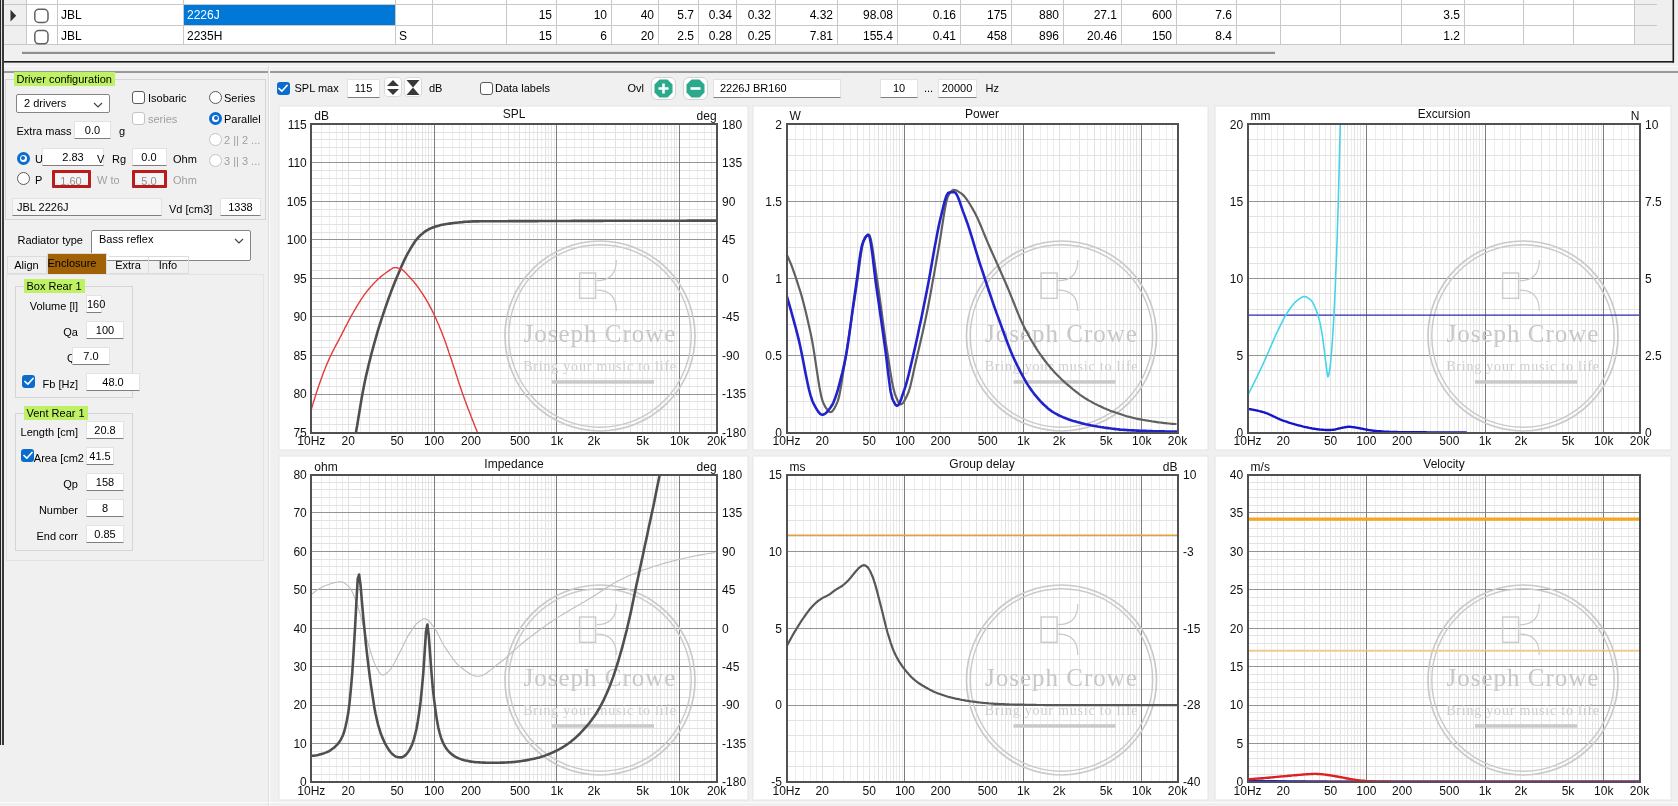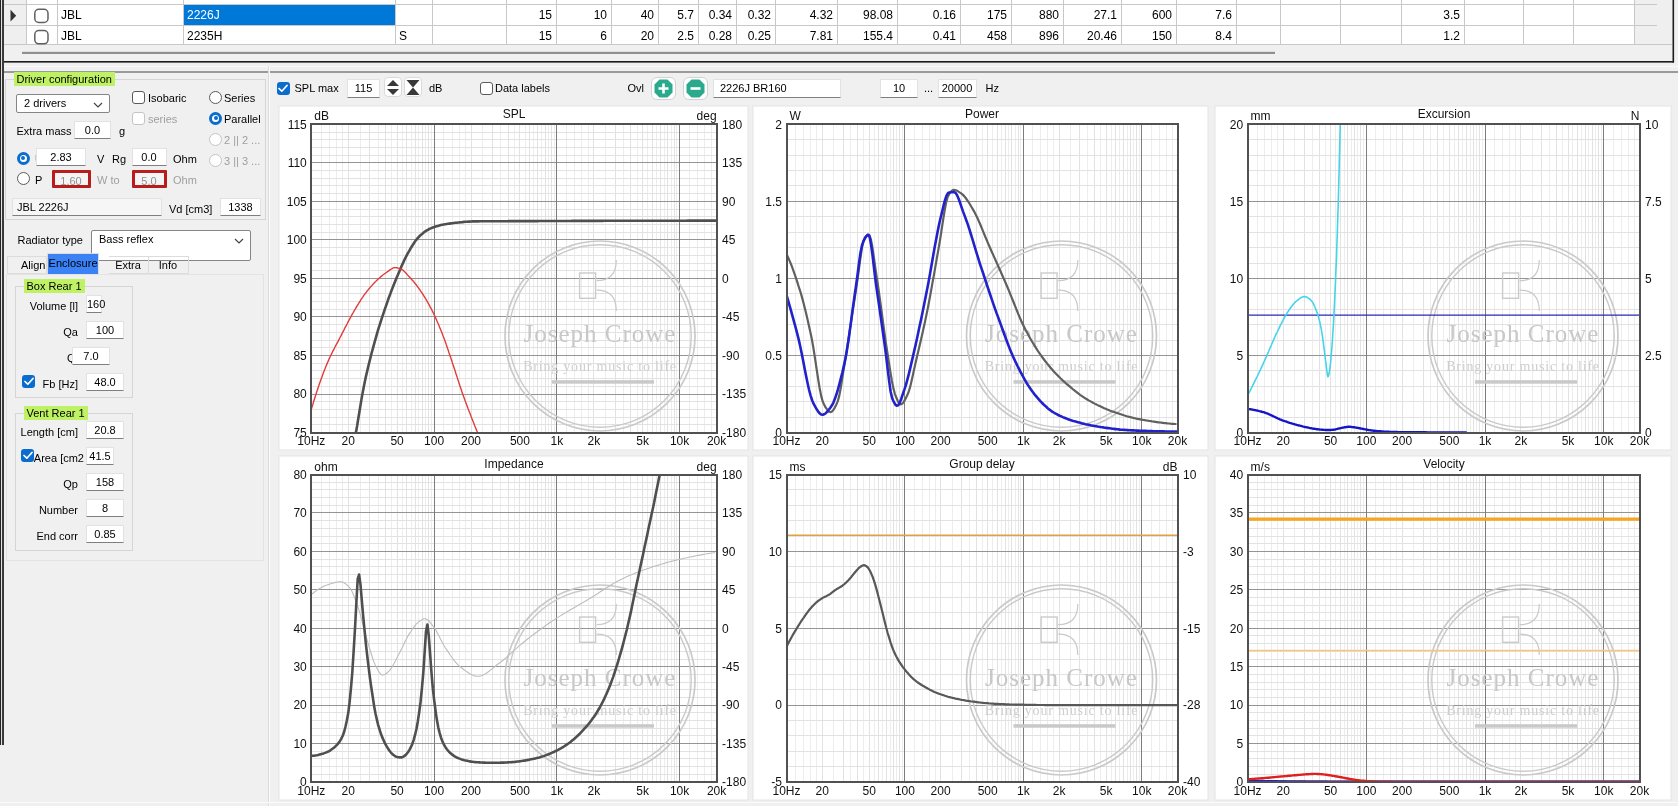--- a/index.html
+++ b/index.html
@@ -388,61 +388,61 @@
 <div class="rb rbd" style="left:209px;top:153.5px"></div>
 <div class="lab g" style="left:224px;top:153.5px">3 || 3 ...</div>
 <div class="lab " style="left:16.5px;top:124px">Extra mass</div>
 <div class="tb " style="left:74px;top:120.5px;width:37px">0.0</div>
 <div class="lab " style="left:119px;top:124px">g</div>
 <div class="rbs" style="left:16.5px;top:151.5px">
     <i></i>
     <b></b>
   </div>
 <div class="lab " style="left:35px;top:152px">U</div>
-<div class="tb " style="left:36px;top:148px;width:50px">2.83</div>
+<div class="tb " style="left:42px;top:148px;width:62px">2.83</div>
 <div class="lab " style="left:97px;top:152px">V</div>
 <div class="lab " style="left:112px;top:152px">Rg</div>
 <div class="tb " style="left:131.5px;top:148px;width:35px">0.0</div>
 <div class="lab " style="left:173px;top:152px">Ohm</div>
 <div class="rb" style="left:16.5px;top:171.5px"></div>
 <div class="lab " style="left:35px;top:173px">P</div>
 <div class="tb tbd" style="left:51.5px;top:170px;width:39px">1.60</div>
 <div class="lab g" style="left:97px;top:173px">W to</div>
 <div class="tb tbd" style="left:131.5px;top:170px;width:35px">5.0</div>
 <div class="lab g" style="left:173px;top:173px">Ohm</div>
 <div class="tb " style="left:12px;top:197.5px;width:150px;background:#f6f6f6">
     <span style="float:left;padding-left:4px">JBL 2226J</span>
   </div>
 <div class="lab " style="left:169px;top:201.5px">Vd [cm3]</div>
 <div class="tb " style="left:220px;top:197.5px;width:41px">1338</div>
 <div class="lab " style="left:17.5px;top:233px">Radiator type</div>
 <div class="combo" style="left:91px;top:229.5px;width:160px;height:31px;line-height:16px">Bass reflex<svg width="10" height="6" viewBox="0 0 10 6" style="position:absolute;right:6px;top:7px">
       <path d="M1 1 L5 5 L9 1" stroke="#444" stroke-width="1.2" fill="none"></path>
     </svg></div>
 <div class="abs" style="left:6px;top:273.5px;width:258px;height:287px;border:1px solid #e3e3e3"></div>
-<div class="abs" style="left:6.5px;top:255.5px;width:40px;height:18px;border:1px solid #dcdcdc;text-align:right;line-height:17px">Align</div>
-<div class="abs" style="left:46.5px;top:253px;width:52px;height:21px;border:1px solid #dcdcdc;border-bottom:0;background:#3b82f6;text-align:right;line-height:19px;z-index:2">Enclosure</div>
+<div class="abs" style="left:6.5px;top:255.5px;width:40px;height:18px;border:1px solid #dcdcdc;text-align:center;line-height:17px">Align</div>
+<div class="abs" style="left:46.5px;top:253px;width:60px;height:21px;border:1px solid #dcdcdc;border-bottom:0;background:#a16207;text-align:left;line-height:19px;z-index:2">Enclosure</div>
 <div class="abs" style="left:108.5px;top:255.5px;width:40px;height:18px;border:1px solid #dcdcdc;border-left:0;text-align:center;line-height:17px">Extra</div>
 <div class="abs" style="left:148.5px;top:255.5px;width:40px;height:18px;border:1px solid #dcdcdc;border-left:0;text-align:center;line-height:17px">Info</div>
 <div class="gb" style="left:14.5px;top:286px;width:118px;height:112px">
     <span>Box Rear 1</span>
   </div>
 <div class="rlab " style="left:-42px;top:298.5px;width:120px">Volume [l]</div>
 <div class="tb " style="left:86px;top:295.3px;width:16px">160</div>
 <div class="rlab " style="left:-42px;top:324.5px;width:120px">Qa</div>
 <div class="tb " style="left:86px;top:321.3px;width:38px">100</div>
 <div class="rlab " style="left:-42px;top:350.5px;width:120px">Ql</div>
 <div class="tb " style="left:72px;top:347.3px;width:38px">7.0</div>
 <div class="cbc" style="left:22px;top:374.5px">
     <svg class="ck" width="10" height="9" viewBox="0 0 10 9">
       <path d="M1 4.5 L3.8 7.2 L9 1.5" stroke="#fff" stroke-width="1.7" fill="none" stroke-linecap="round" stroke-linejoin="round"></path>
     </svg>
   </div>
 <div class="rlab " style="left:-42px;top:376.5px;width:120px">Fb [Hz]</div>
-<div class="tb " style="left:86px;top:373.3px;width:38px">48.0</div>
+<div class="tb " style="left:86px;top:373.3px;width:54px">48.0</div>
 <div class="gb" style="left:14.5px;top:413px;width:118px;height:138px">
     <span>Vent Rear 1</span>
   </div>
 <div class="rlab " style="left:-42px;top:424.5px;width:120px">Length [cm]</div>
 <div class="tb " style="left:86px;top:421.2px;width:38px">20.8</div>
 <div class="cbc" style="left:21px;top:448.5px">
     <svg class="ck" width="10" height="9" viewBox="0 0 10 9">
       <path d="M1 4.5 L3.8 7.2 L9 1.5" stroke="#fff" stroke-width="1.7" fill="none" stroke-linecap="round" stroke-linejoin="round"></path>
     </svg>
   </div>

